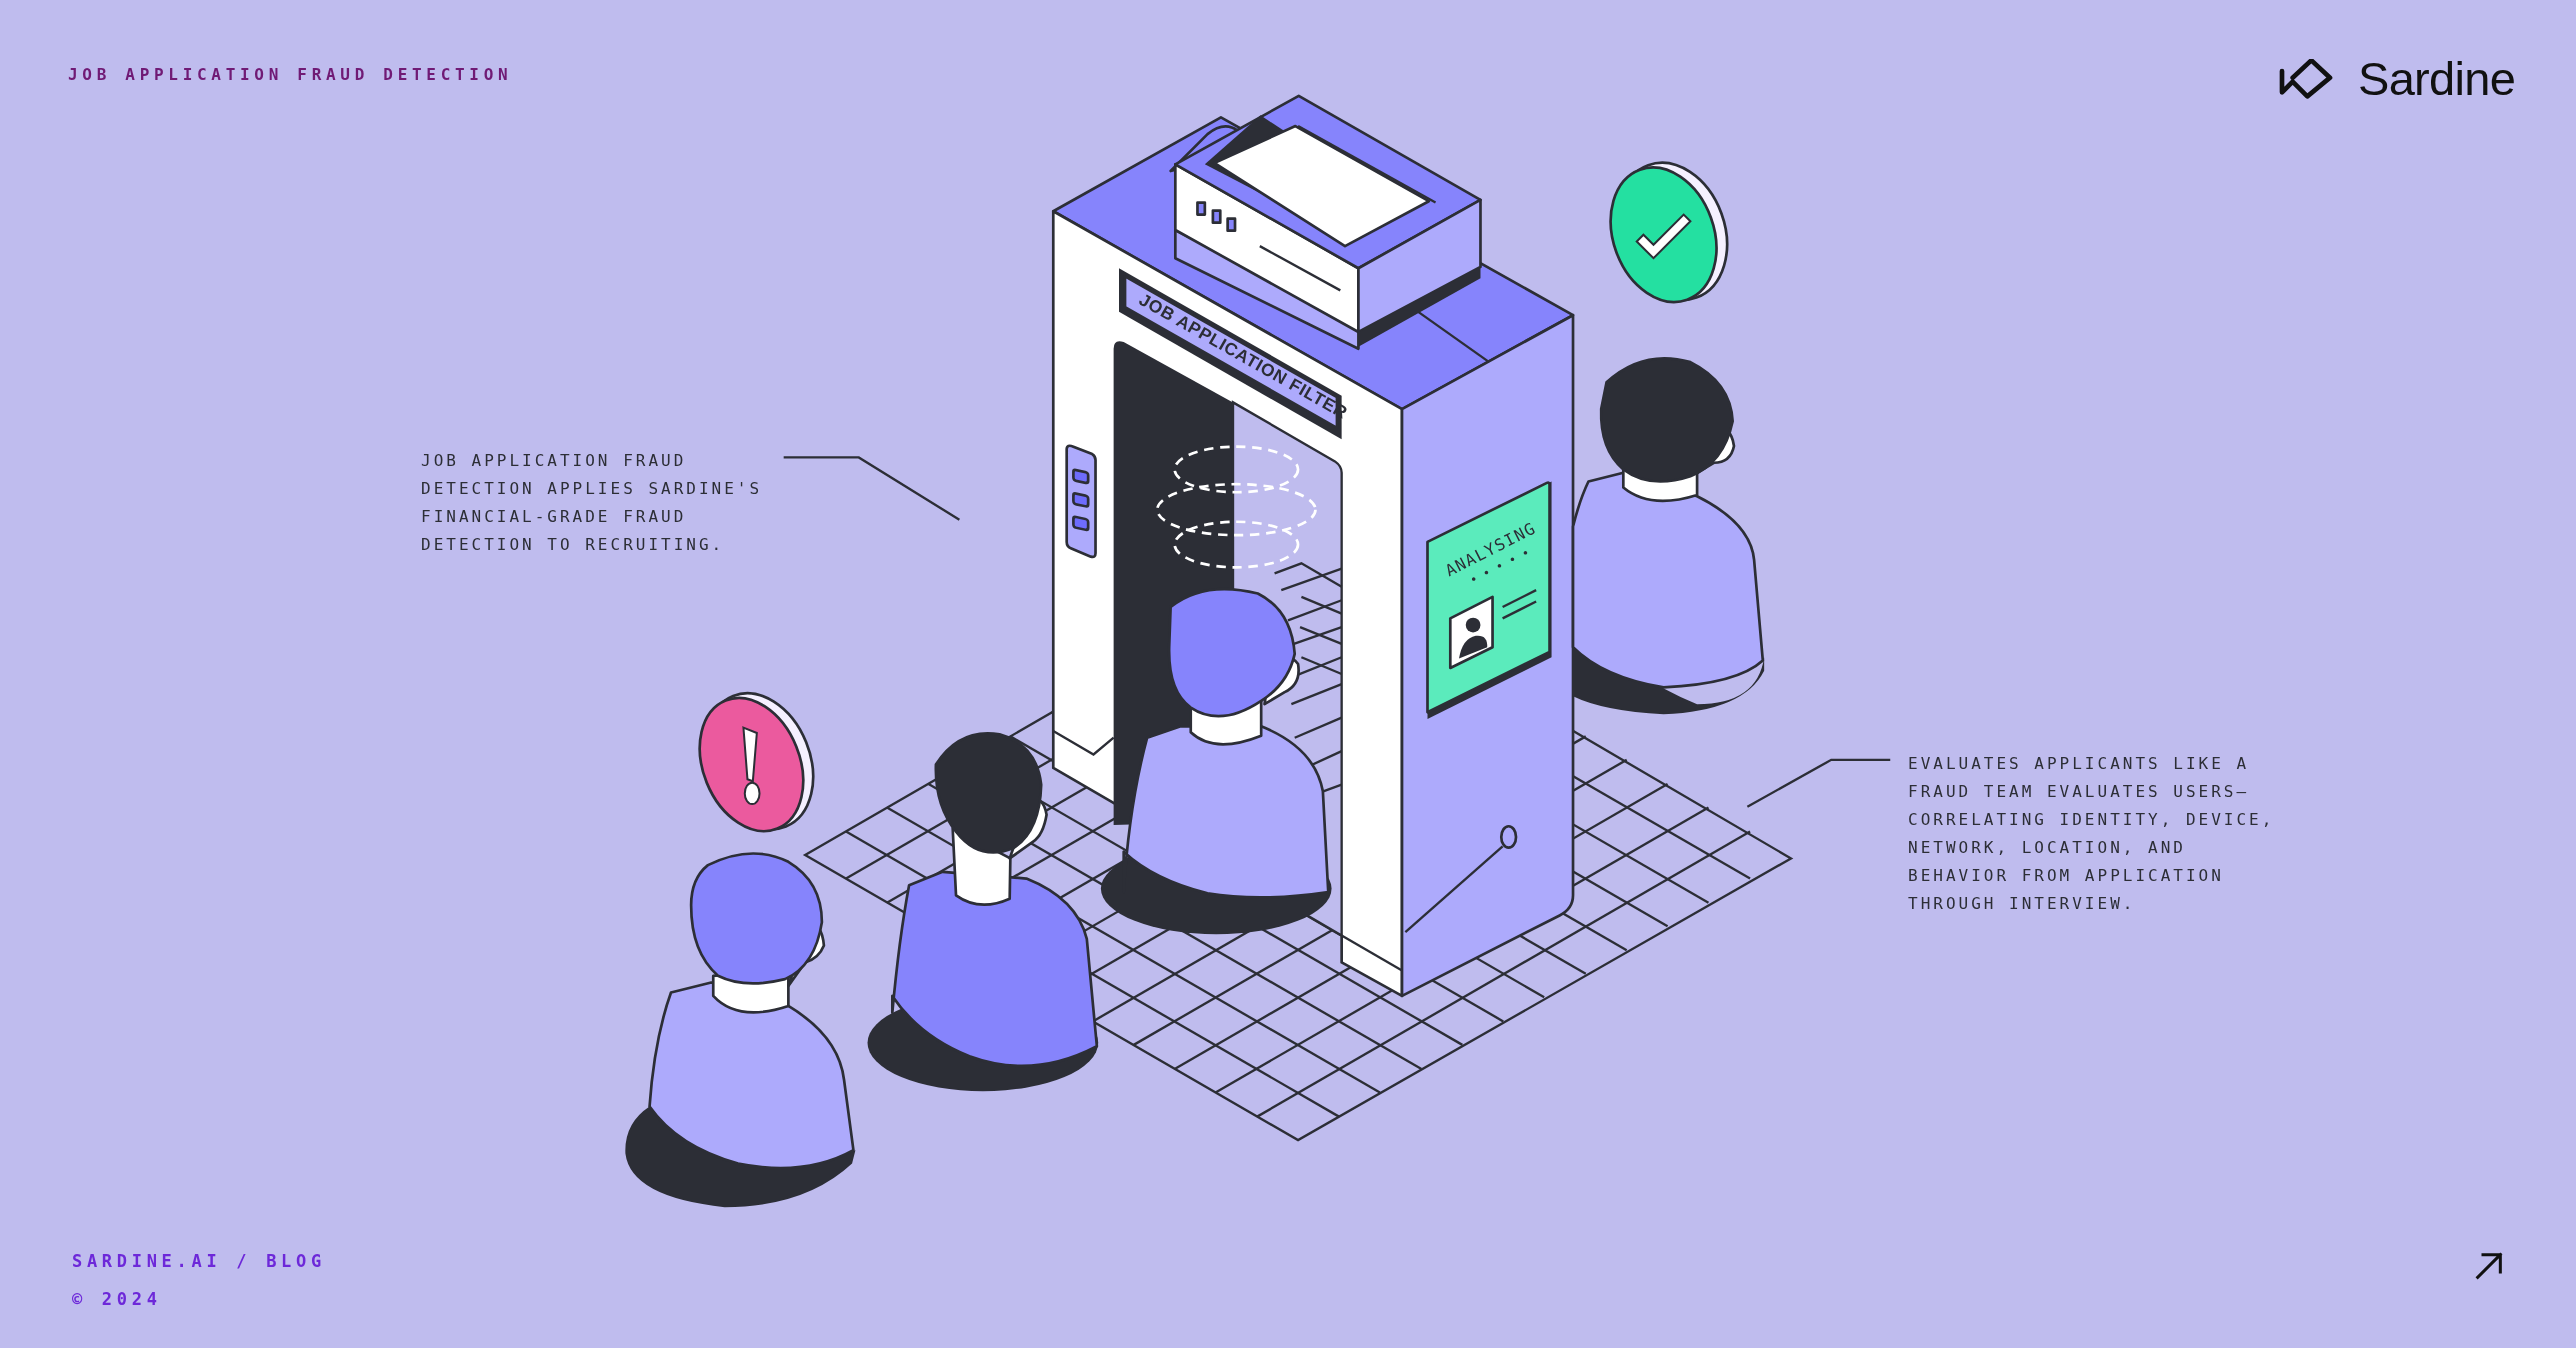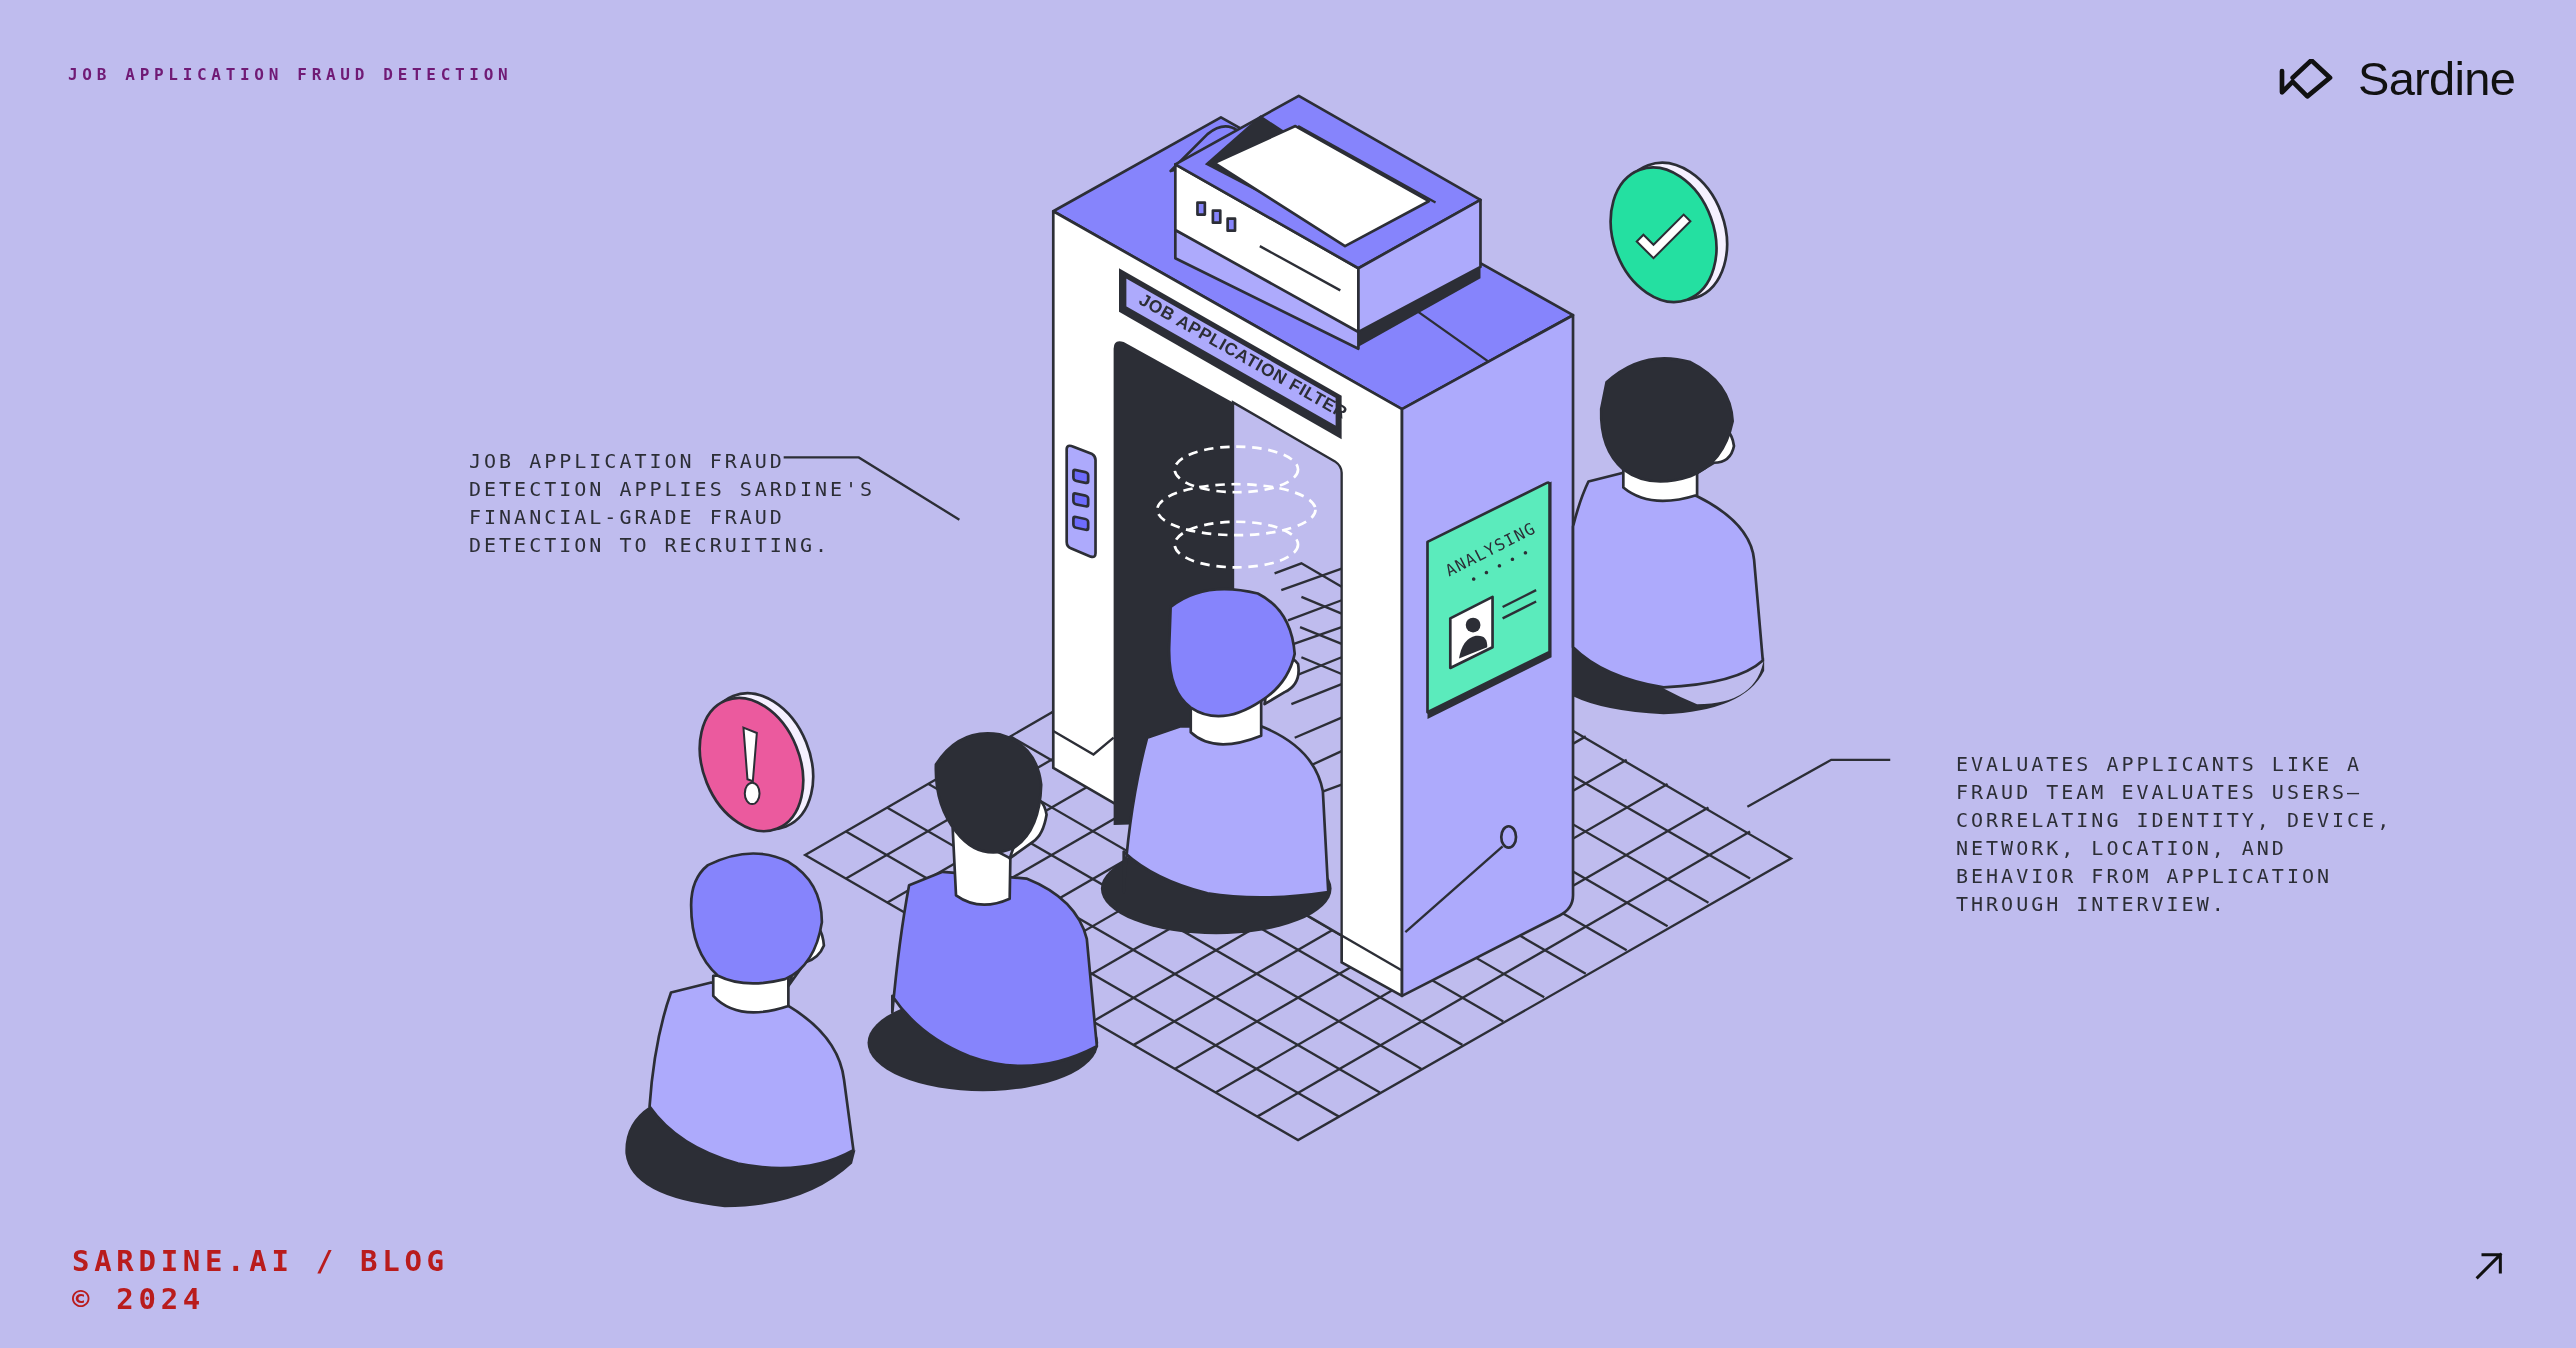--- a/index.html
+++ b/index.html
@@ -1,23 +1,23 @@
 <!DOCTYPE html>
 <html style="font-size:10.7px"><head>
 <meta charset="utf-8">
 <style>
   html, body { margin:0; padding:0; }
   body { width:2576px; height:1348px; background:#BFBCEE; position:relative; overflow:hidden; font-family:"DejaVu Sans Mono","Liberation Mono",monospace; color:#111; }
   .header-title { position:absolute; left:68px; top:65px; font-size:16px; letter-spacing:4.7px; font-weight:bold; color:#701a75; white-space:nowrap; }
   .logo { position:absolute; left:2278px; top:55px; display:flex; align-items:center; gap:24px; }
   .logo-text { font-family:"Liberation Sans","DejaVu Sans",sans-serif; font-size:47px; font-weight:500; color:#111; letter-spacing:-0.7px; line-height:1; }
-  .caption { position:absolute; font-size:20px; line-height:28px; letter-spacing:3px; color:#2c2e36; white-space:pre;margin-left:48px; }
+  .caption { position:absolute; font-size:16px; line-height:28px; letter-spacing:3px; color:#2c2e36; white-space:pre; }
   .caption-left { left:421px; top:447px; }
   .caption-right { left:1908px; top:750px; }
-  .footer { position:absolute; left:72px; top:1242px; font-size:29px; line-height:38px; letter-spacing:4.7px; font-weight:bold; color:#b91c1c; }
+  .footer { position:absolute; left:72px; top:1242px; font-size:17px; line-height:38px; letter-spacing:4.7px; font-weight:bold; color:#6d28d9; }
   .footer div { white-space:nowrap; }
   .arrow { position:absolute; left:2475px; top:1252px; width:28px; height:28px; cursor:pointer; }
   svg.illus { position:absolute; left:0; top:0; }
 </style>
 </head>
 <body>
 
 <div class="header-title">JOB APPLICATION FRAUD DETECTION</div>
 
 <div class="logo">

